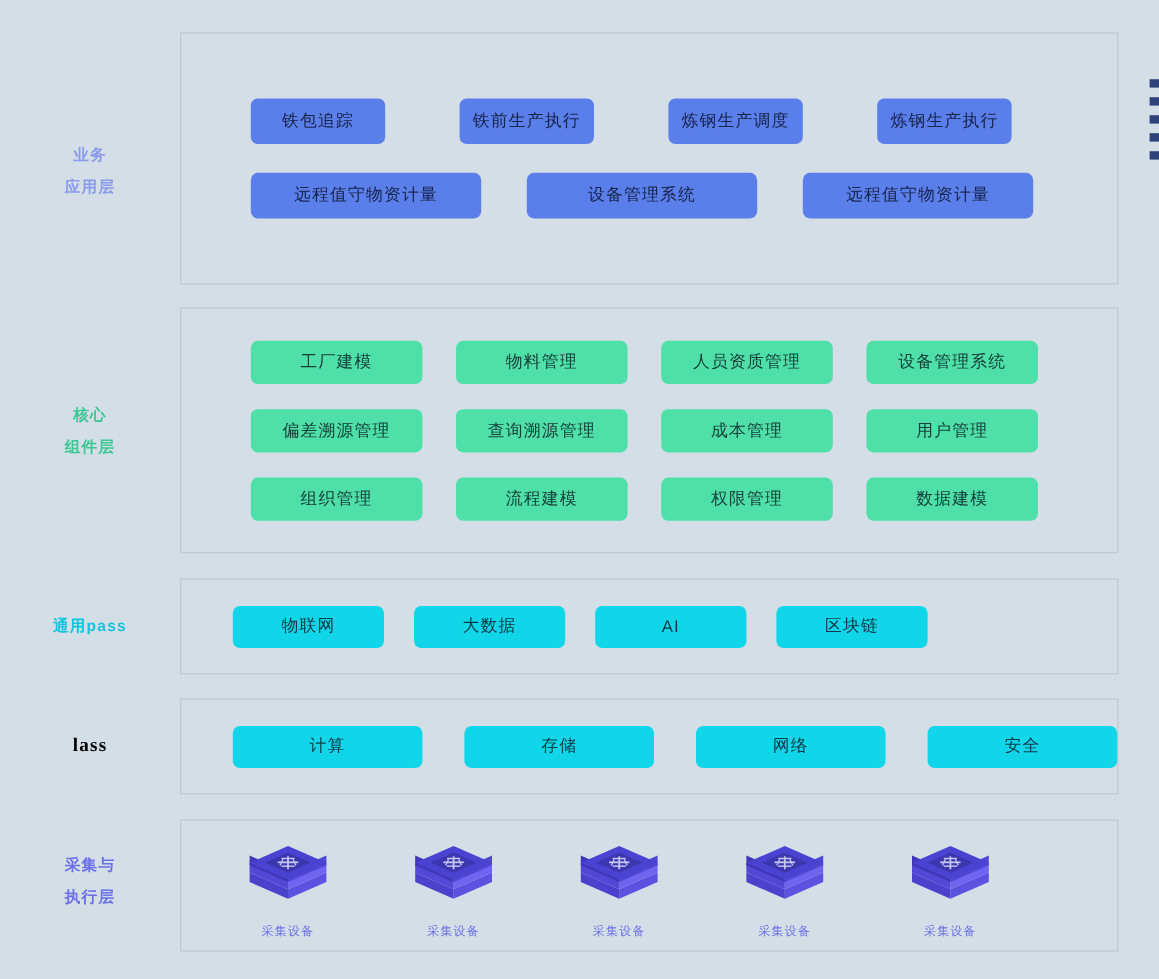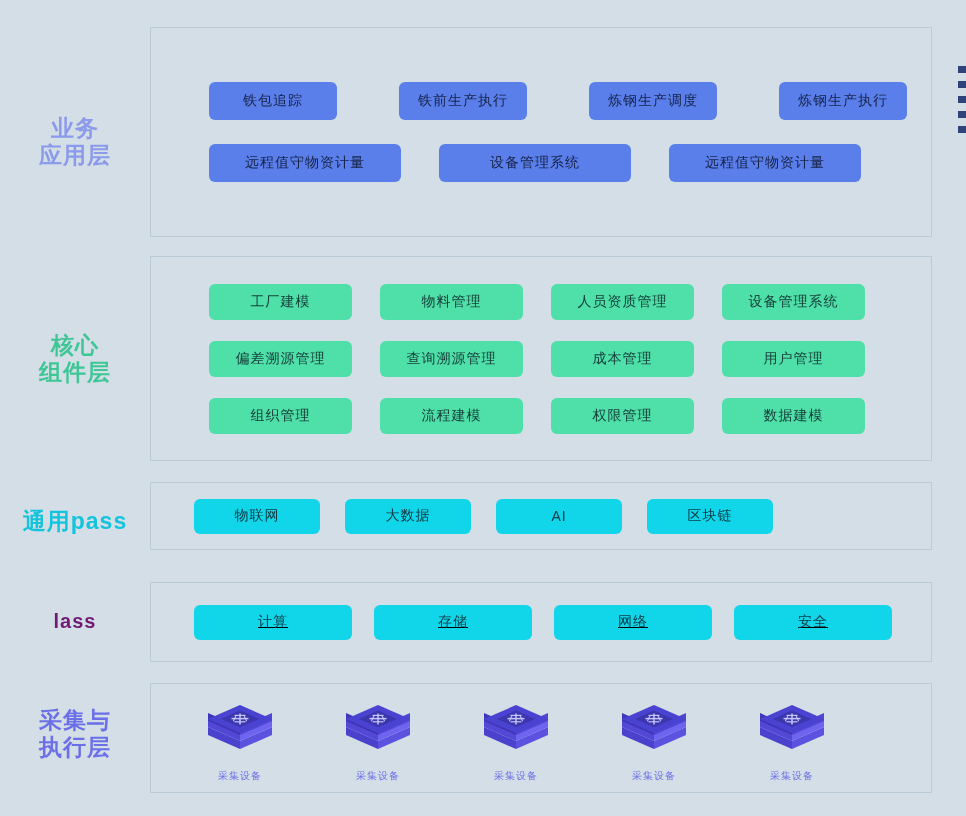--- a/index.html
+++ b/index.html
@@ -25,21 +25,21 @@
   .layer {
     position: absolute;
     display: flex;
     align-items: center;
   }
   .layer-label {
     position: absolute;
     left: 0;
     width: 150px;
     text-align: center;
-    font-size: 23px;
+    font-size: 13px;
     line-height: 27px;
     font-weight: 700;
     letter-spacing: 1px;
     white-space: pre-line;
     user-select: none;
   }
   .layer-box {
     position: absolute;
     left: 150px;
     box-sizing: border-box;
@@ -75,43 +75,43 @@
   .pill.cyan  { background: #11d5e8; color: #0d3a45; }
 
   
   #layer-app        { top: 27px;  height: 210px; }
   #layer-app .layer-label { top: 88px; color: #8b9aeb; }
   #layer-app .layer-box   { top: 0; width: 782px; height: 210px; }
   #layer-app .row   { height: 38px; margin: 0; }
   #layer-app .row + .row { margin-top: 24px; }
   #layer-app .row-1 { justify-content: flex-start; padding-left: 58px; gap: 62px; }
   #layer-app .row-2 { justify-content: flex-start; padding-left: 58px; gap: 38px; }
-  #layer-app .row-1 .pill { width: 128px; height: 38px; }
+  #layer-app .row-1 .pill { width: 112px; height: 38px; }
   #layer-app .row-2 .pill { width: 192px; height: 38px; }
 
   
   #layer-core        { top: 256px; height: 205px; }
   #layer-core .layer-label { top: 76px; color: #3ec795; }
   #layer-core .layer-box   { top: 0; width: 782px; height: 205px; }
   #layer-core .row { height: 36px; gap: 28px; padding-left: 58px; justify-content: flex-start; }
   #layer-core .row + .row { margin-top: 21px; }
   #layer-core .pill { width: 143px; height: 36px; text-align: center; }
 
   
   #layer-paas        { top: 482px; height: 80px; }
   #layer-paas .layer-label { top: 26px; color: #13c4dc; }
-  #layer-paas .layer-box   { top: 0; width: 782px; height: 68px; }
+  #layer-paas .layer-box   { top: 0; width: 782px; height: 80px; }
   #layer-paas .row { height: 35px; gap: 25px; padding-left: 43px; justify-content: flex-start; }
   #layer-paas .pill { width: 126px; height: 35px; }
 
   
   #layer-iaas        { top: 582px; height: 80px; }
-  #layer-iaas .layer-label { top: 26px; color: #701a75; font-size: 20px; }
+  #layer-iaas .layer-label { top: 26px; color: #000000; font-size: 16px; font-family: Liberation Serif, serif; }
   #layer-iaas .layer-box   { top: 0; width: 782px; height: 80px; }
-  #layer-iaas .row { height: 35px; gap: 22px; padding-left: 43px; justify-content: flex-start; text-decoration: underline; }
+  #layer-iaas .row { height: 35px; gap: 22px; padding-left: 43px; justify-content: space-between; }
   #layer-iaas .pill { width: 158px; height: 35px; }
 
   
   #layer-edge        { top: 683px; height: 110px; }
   #layer-edge .layer-label { top: 24px; color: #6b6fe8; }
   #layer-edge .layer-box   { top: 0; width: 782px; height: 110px; }
   #layer-edge .row { gap: 56px; padding-left: 48px; justify-content: flex-start; align-items: flex-start; padding-top: 11px; }
 
   .device {
     width: 82px;

